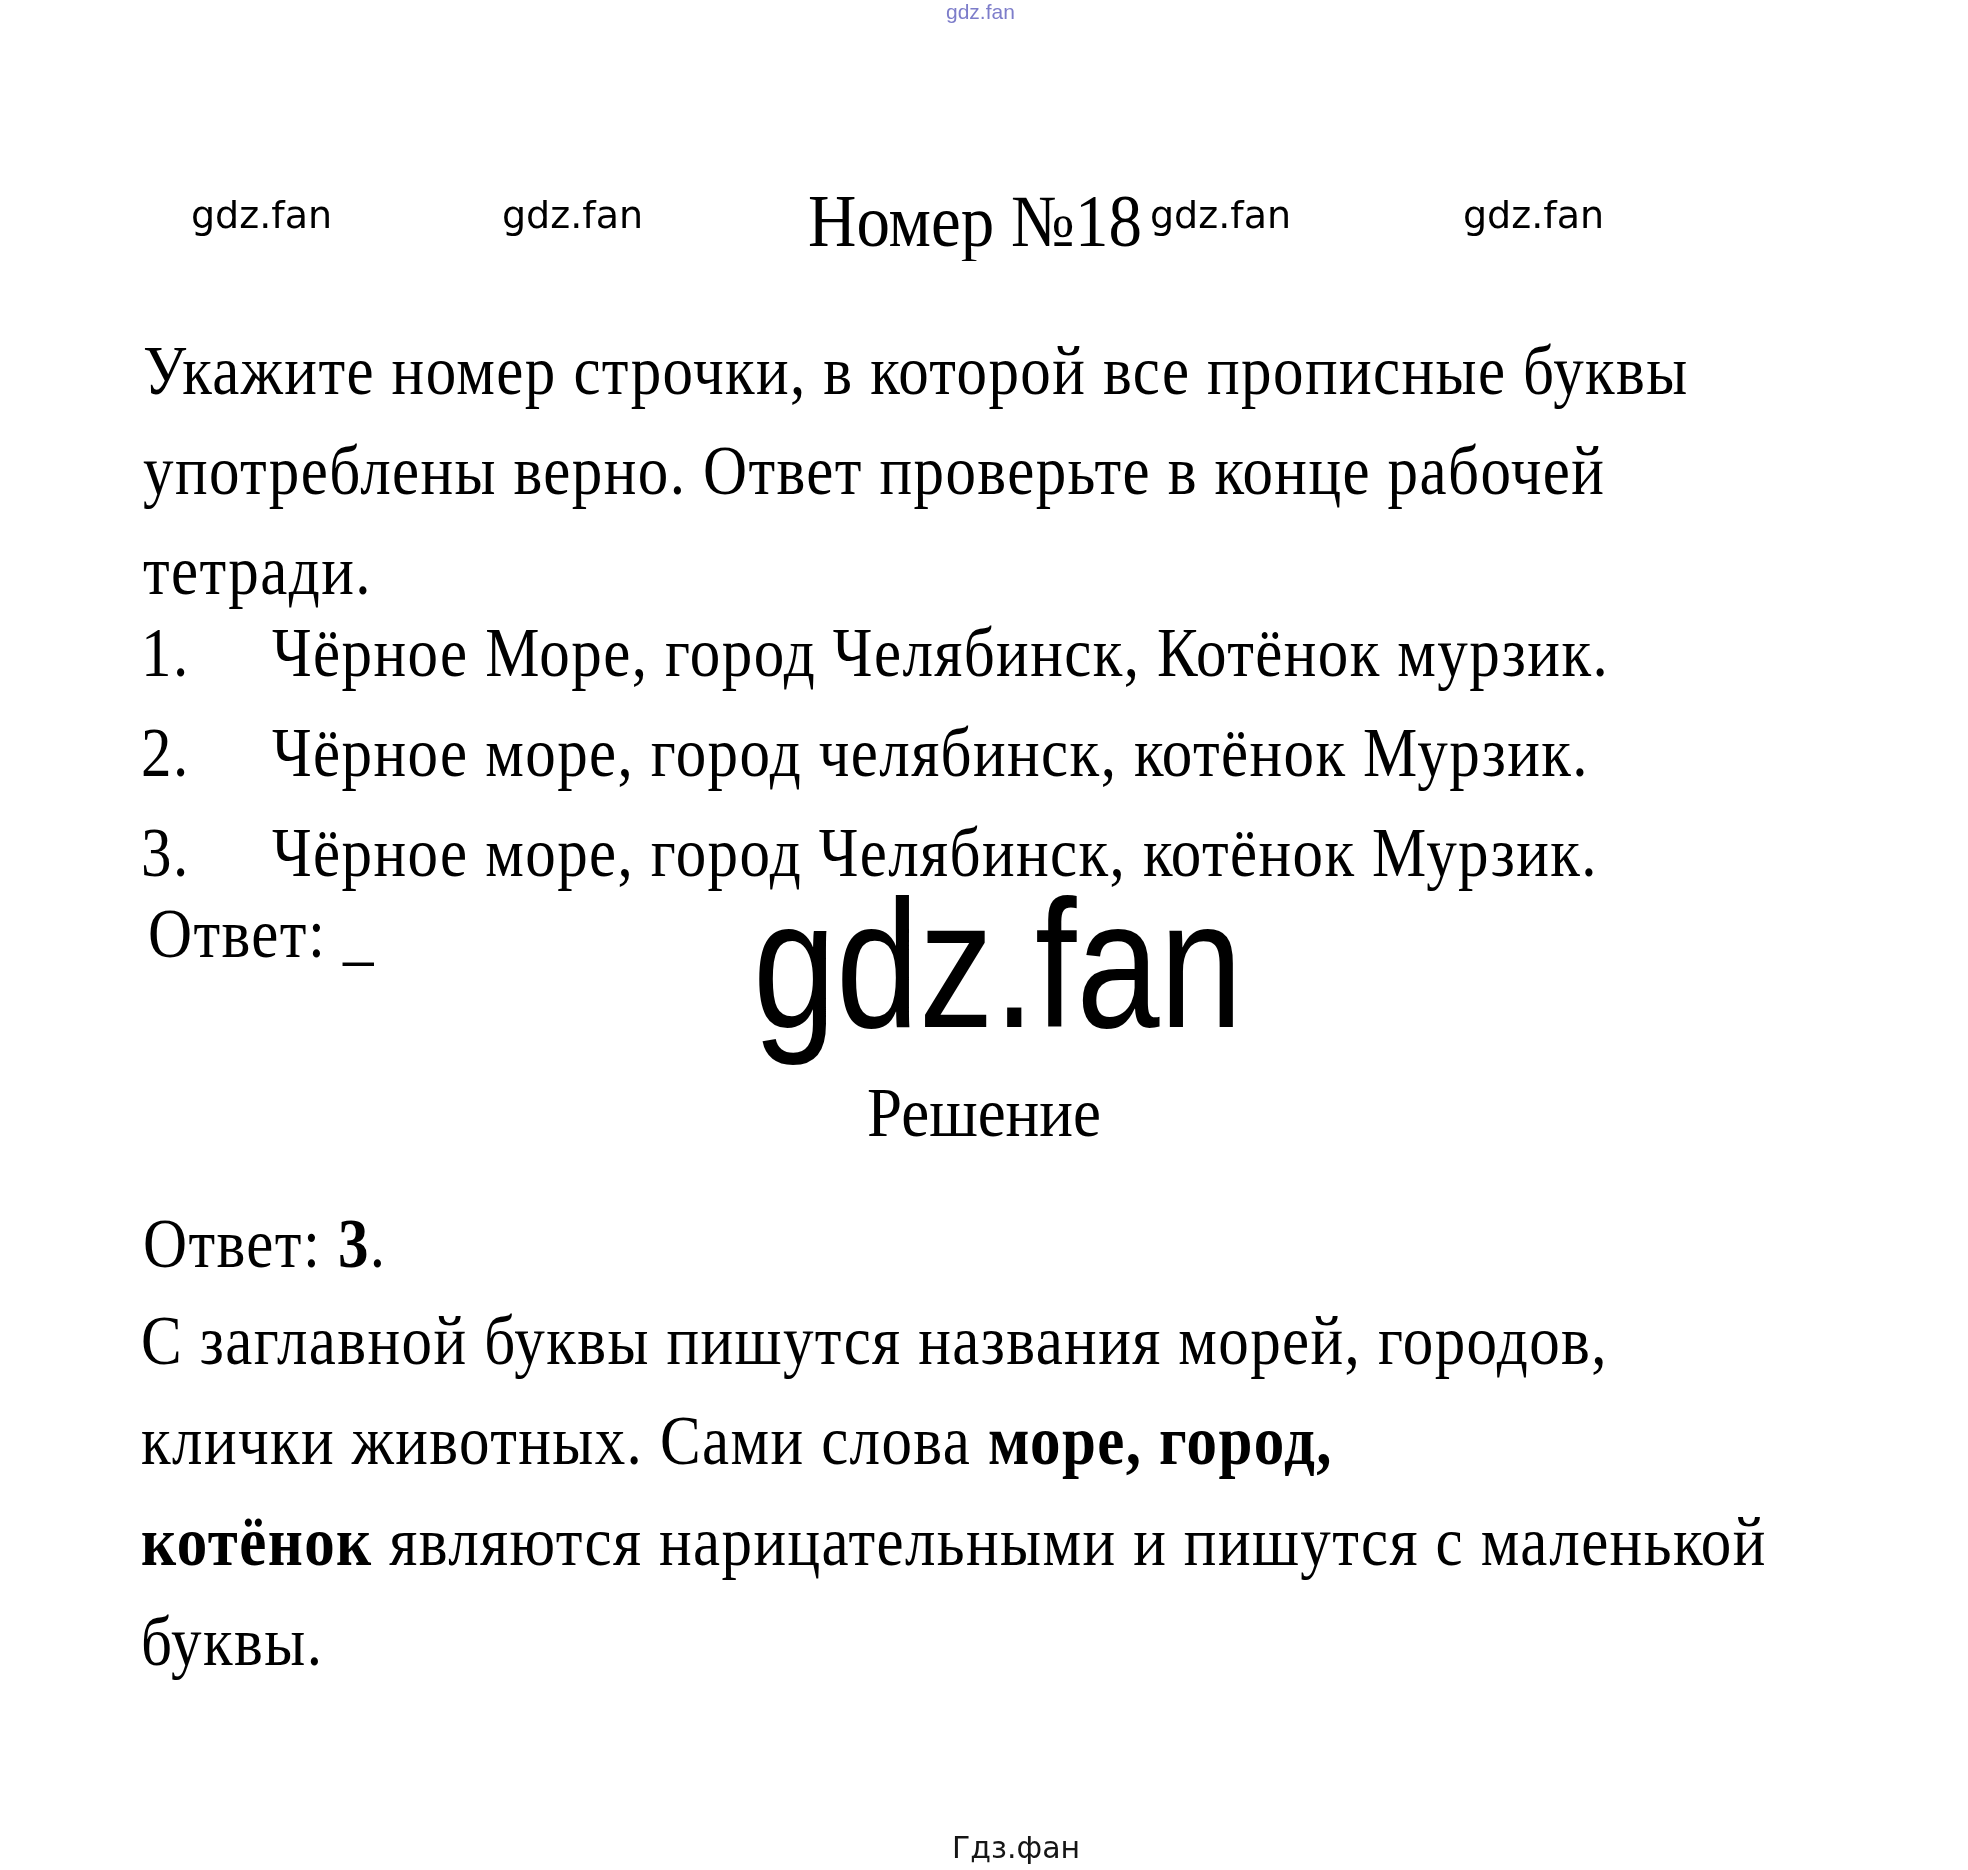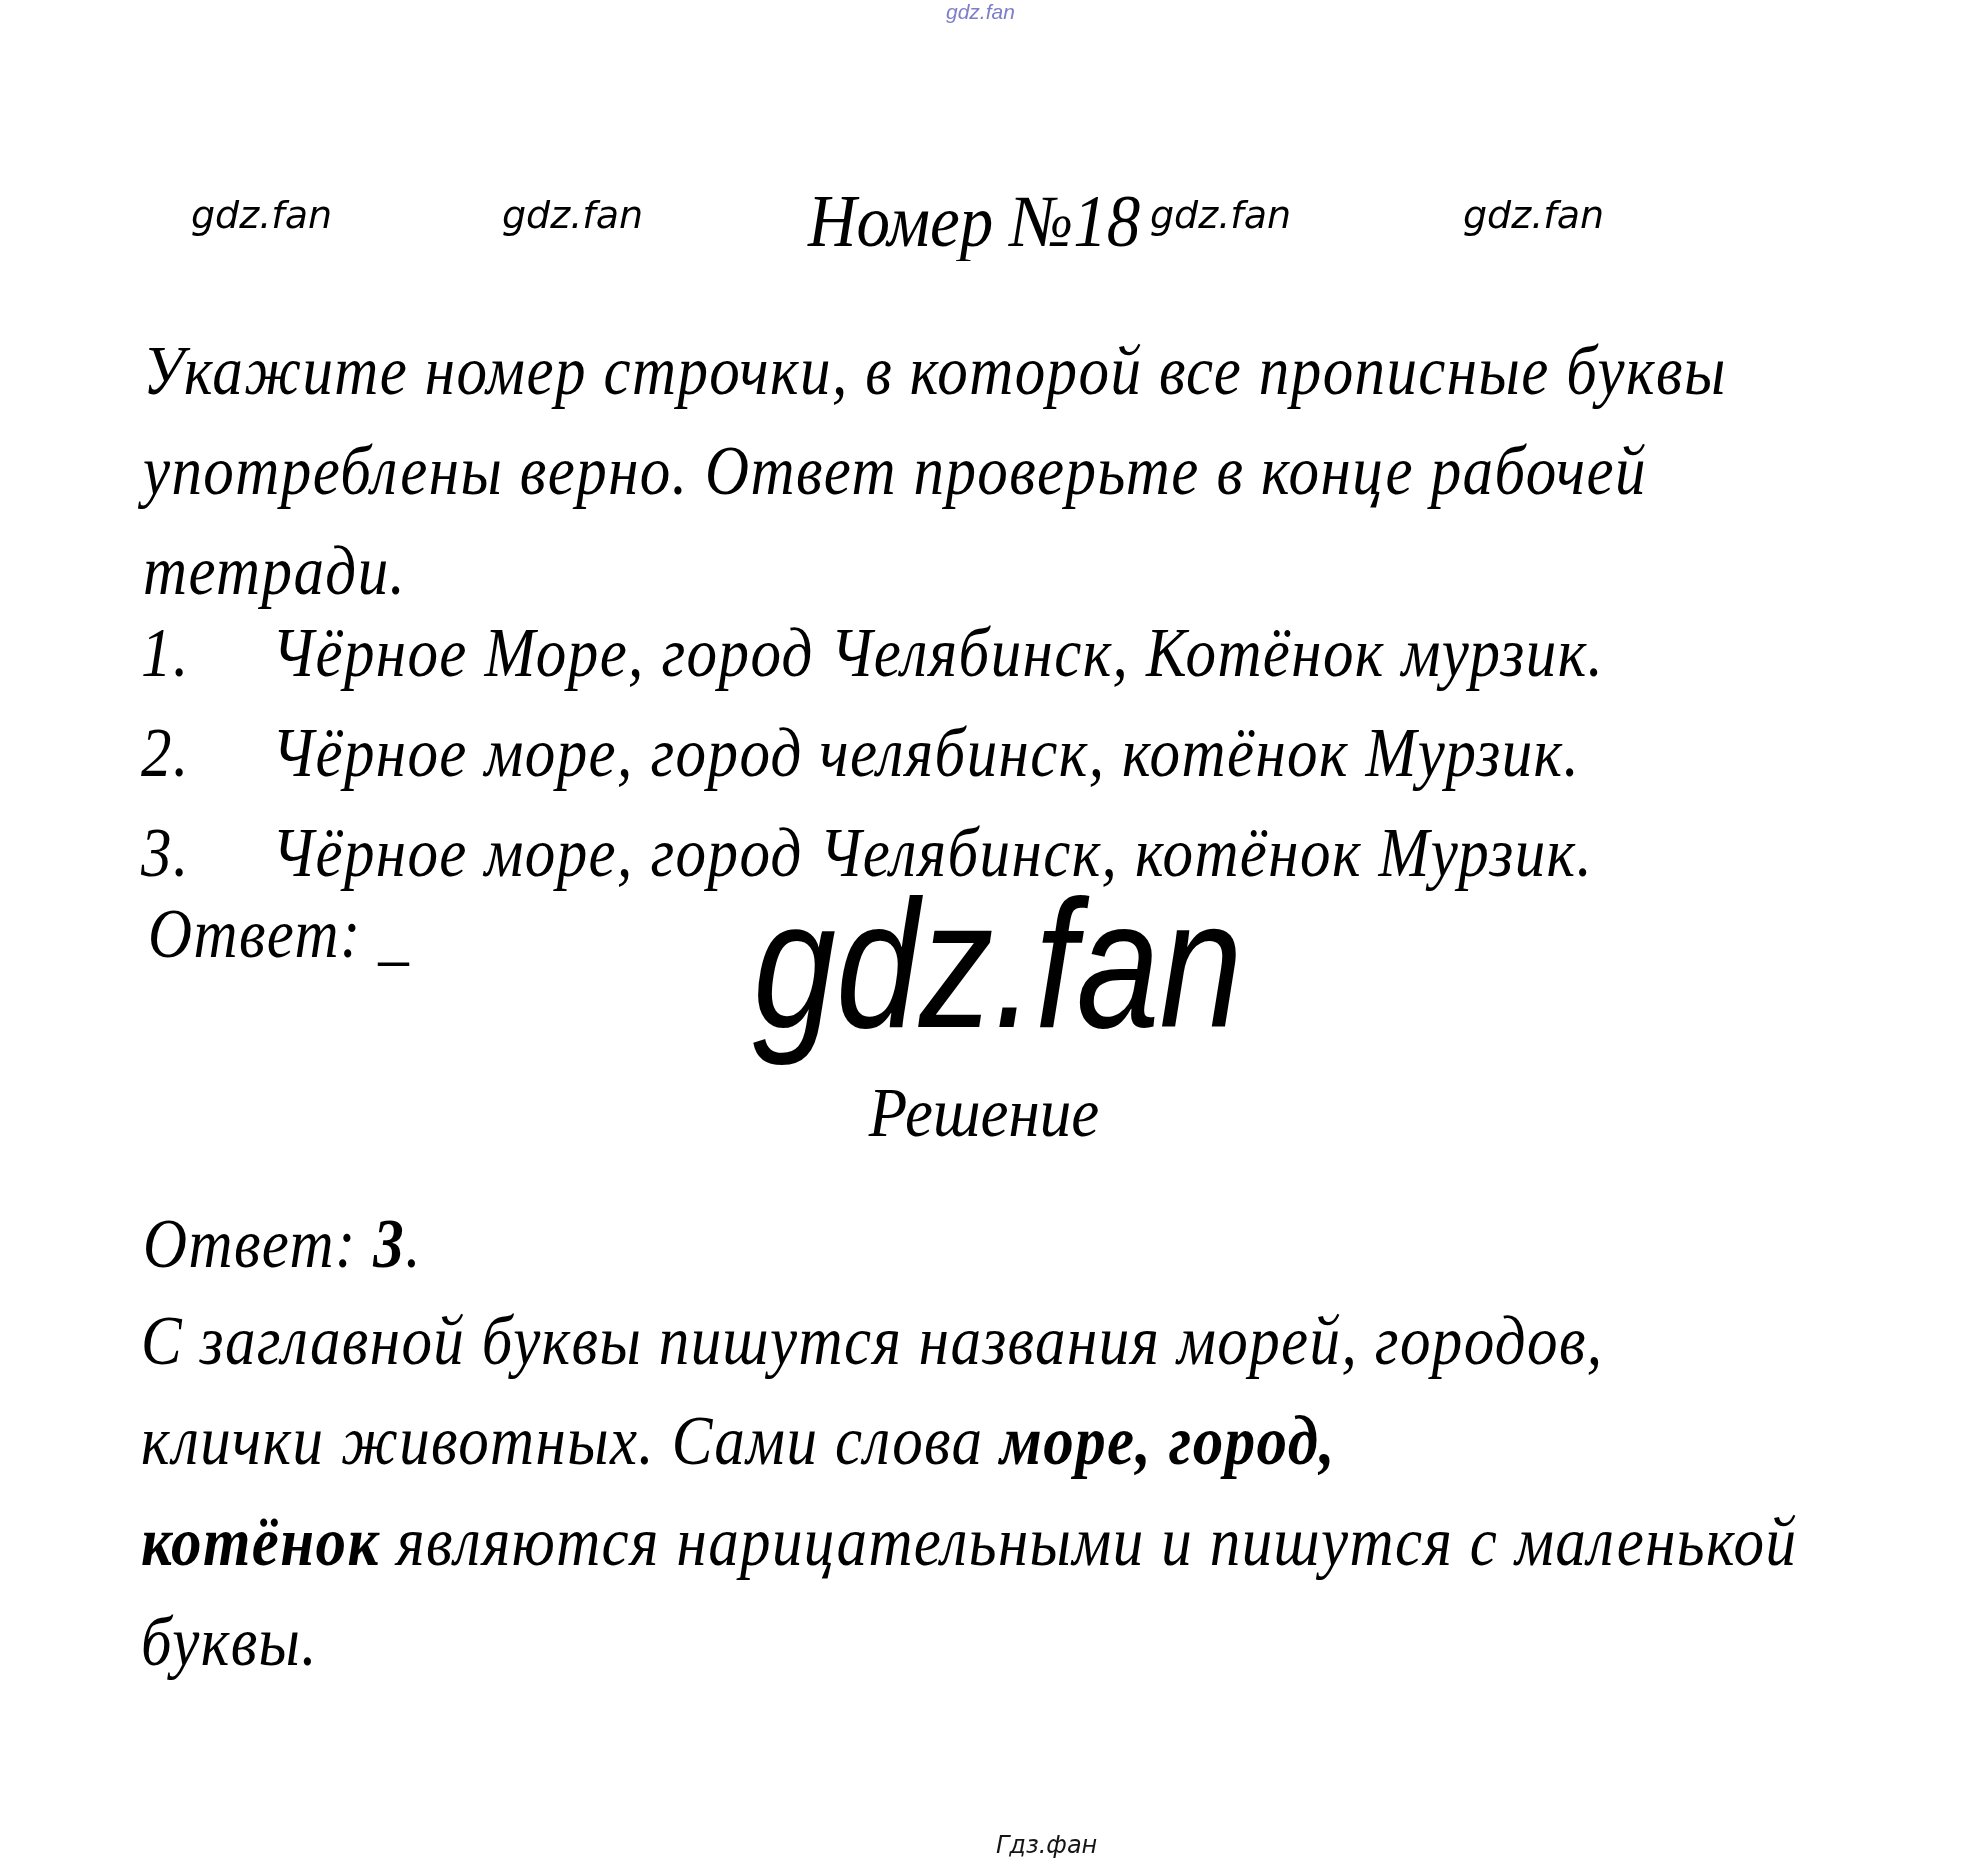--- a/index.html
+++ b/index.html
@@ -7,21 +7,20 @@
     padding: 0;
     background: #ffffff;
   }
   .page {
     position: relative;
     width: 1968px;
     height: 1871px;
     background: #ffffff;
     overflow: hidden;
     color: #000000;
-    font-style: italic;
   }
   
   .serif-line {
     position: absolute;
     font-family: "Liberation Serif", "DejaVu Serif", serif;
     font-size: 61px;
     line-height: 1;
     letter-spacing: 1.4px;
     white-space: nowrap;
     transform: scaleY(1.15);
@@ -76,25 +75,24 @@
     white-space: nowrap;
     transform: scale(0.82, 1);
     transform-origin: 0 0;
     color: #000000;
   }
   .footer-logo {
     position: absolute;
     left: 952px;
     top: 1833px;
     font-family: "DejaVu Sans", "Liberation Sans", sans-serif;
-    font-size: 24px;
+    font-size: 30px;
     line-height: 1;
     white-space: nowrap;
     color: #151515;
-    margin-left: 44px;
   }
   .seg-bold { font-weight: bold; }
 </style>
 </head>
 <body>
 
 <div class="page">
 
   <div class="wm-top" style="color: rgb(125, 125, 202);">gdz.fan</div>
 

